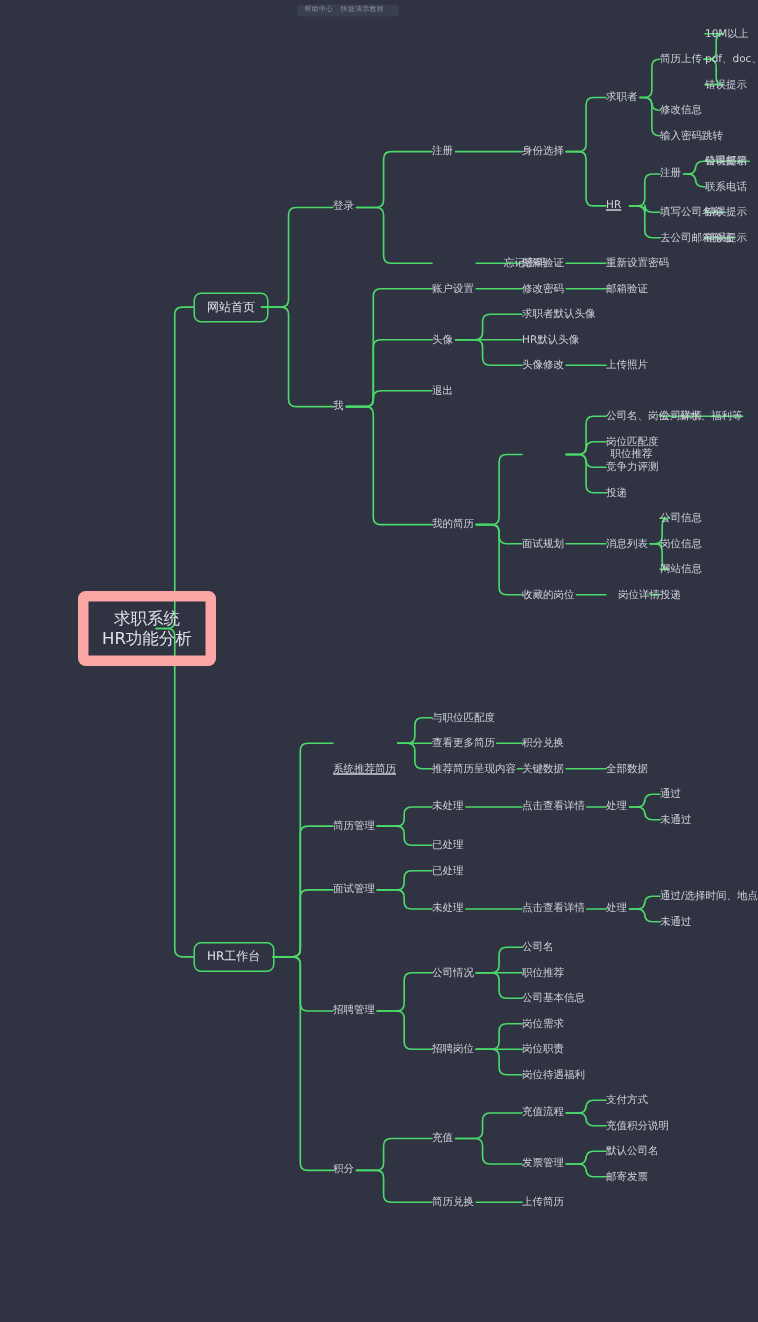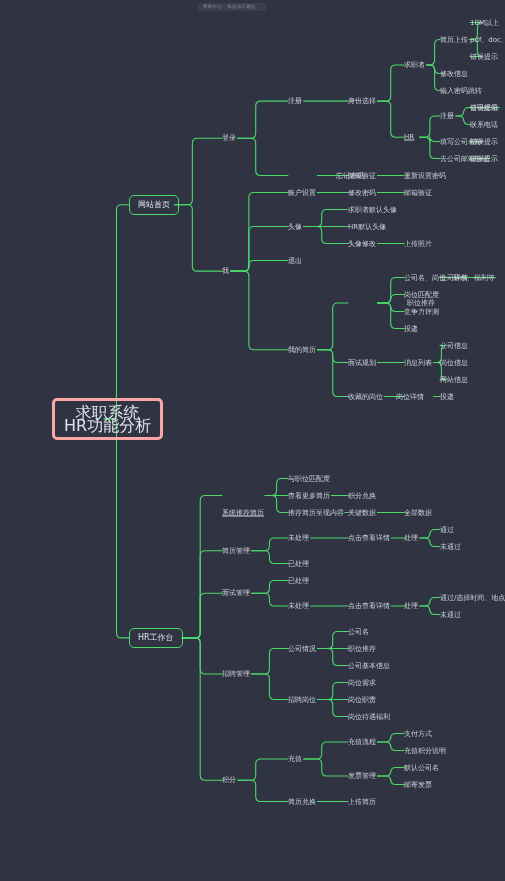--- a/index.html
+++ b/index.html
@@ -9,22 +9,22 @@
     color:#c9ccd6;
   }
   #canvas{position:absolute;inset:0;}
   svg.links{position:absolute;left:0;top:0;width:505px;height:881px;pointer-events:none;}
   .node{
     position:absolute;white-space:nowrap;
     font-size:7px;line-height:9px;color:#cfd2dc;
     transform:translateY(-50%);
   }
   .node.lvl0{
-    font-size:16px;line-height:13px;color:#dfe2ea;
-    border:3px solid #fca5a5;border-radius:5px;
+    font-size:11px;line-height:13px;color:#dfe2ea;
+    border:7px solid #fca5a5;border-radius:5px;
     padding:5px 9px;text-align:center;white-space:pre-line;
     background:transparent;
   }
   .node.lvl1{
     font-size:8px;line-height:10px;color:#dfe2ea;
     border:1px solid #4bd96a;border-radius:5px;
     padding:4px 8px;background:transparent;
   }
   .toolbar{
     position:absolute;left:198px;top:3px;
@@ -171,21 +171,21 @@
     <div class="node" style="left: 440px; top: 277.5px;">公司详情</div>
     <div class="node" style="left: 404px; top: 294.5px;">岗位匹配度</div>
     <div class="node" style="left: 404px; top: 311.5px;">竞争力评测</div>
     <div class="node" style="left: 404px; top: 328.5px;">投递</div>
     <div class="node" style="left: 348px; top: 362.5px;">面试规划</div>
     <div class="node" style="left: 404px; top: 362.5px;">消息列表</div>
     <div class="node" style="left: 440px; top: 345.5px;">公司信息</div>
     <div class="node" style="left: 440px; top: 362.5px;">岗位信息</div>
     <div class="node" style="left: 440px; top: 379.5px;">网站信息</div>
     <div class="node" style="left: 348px; top: 396.5px;">收藏的岗位</div>
-    <div class="node" style="left: 396px; top: 396.5px;">岗位详情</div>
+    <div class="node" style="left: 412px; top: 396.5px;">岗位详情</div>
     <div class="node" style="left: 440px; top: 396.5px;">投递</div>
     <div class="node lvl1" style="left: 129px; top: 637.875px; transform: translateY(-50%);">HR工作台</div>
     <div class="node" style="left: 222px; top: 513px; text-decoration: underline;">系统推荐简历</div>
     <div class="node" style="left: 288px; top: 478.5px;">与职位匹配度</div>
     <div class="node" style="left: 288px; top: 495.5px;">查看更多简历</div>
     <div class="node" style="left: 348px; top: 495.5px;">积分兑换</div>
     <div class="node" style="left: 288px; top: 512.5px;">推荐简历呈现内容</div>
     <div class="node" style="left: 348px; top: 512.5px;">关键数据</div>
     <div class="node" style="left: 404px; top: 512.5px;">全部数据</div>
     <div class="node" style="left: 222px; top: 550.75px;">简历管理</div>

